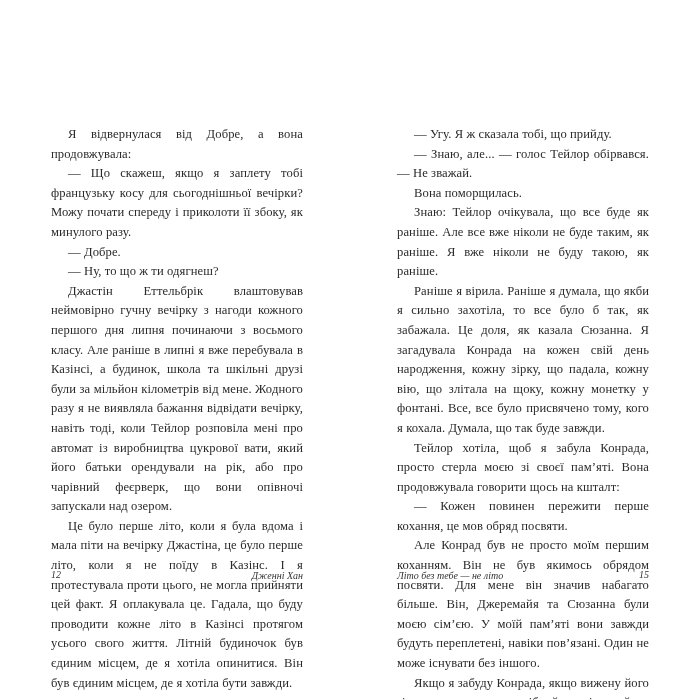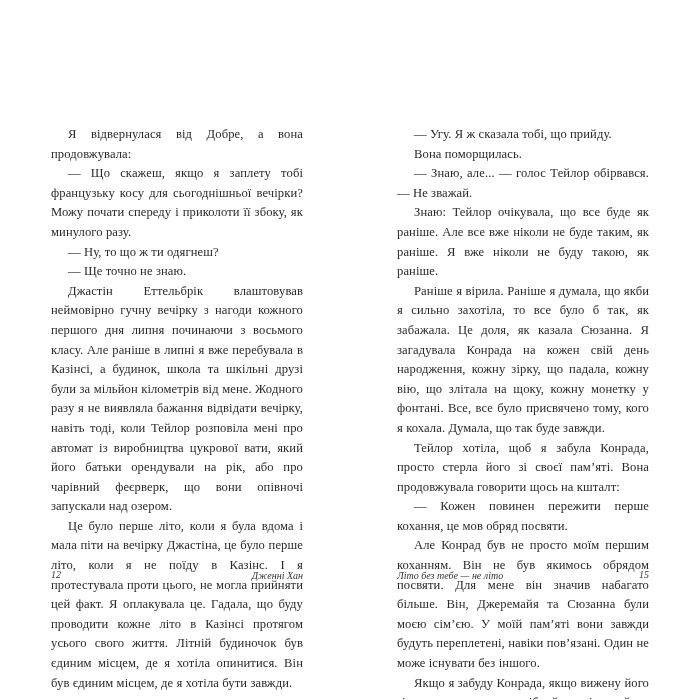--- a/index.html
+++ b/index.html
@@ -17,34 +17,34 @@
   .footer.left .runhead { right:0; }
   .footer.right .num { right:0; }
   .footer.right .runhead { left:0; }
 </style>
 </head>
 <body>
 
 <div class="page left">
   <p class="para">Я відвернулася від Добре, а вона продовжувала:</p>
   <p class="para">— Що скажеш, якщо я заплету тобі французьку косу для сьогоднішньої вечірки? Можу почати спереду і приколоти її збоку, як минулого разу.</p>
+  <p class="para">— Добре.</p>
   <p class="para">— Ну, то що ж ти одягнеш?</p>
-  <p class="para">— Ще точно не знаю.</p>
   <p class="para">Джастін Еттельбрік влаштовував неймовірно гучну вечірку з нагоди кожного першого дня липня починаючи з восьмого класу. Але раніше в липні я вже перебувала в Казінсі, а будинок, школа та шкільні друзі були за мільйон кілометрів від мене. Жодного разу я не виявляла бажання відвідати вечірку, навіть тоді, коли Тейлор розповіла мені про автомат із виробництва цукрової вати, який його батьки орендували на рік, або про чарівний феєрверк, що вони опівночі запускали над озером.</p>
   <p class="para">Це було перше літо, коли я була вдома і мала піти на вечірку Джастіна, це було перше літо, коли я не поїду в Казінс. І я протестувала проти цього, не могла прийняти цей факт. Я оплакувала це. Гадала, що буду проводити кожне літо в Казінсі протягом усього свого життя. Літній будиночок був єдиним місцем, де я хотіла опинитися. Він був єдиним місцем, де я хотіла бути завжди.</p>
 
 </div>
 
 <div class="page right">
   <p class="para">— Угу. Я ж сказала тобі, що прийду.</p>
+  <p class="para">— Знаю, але... — голос Тейлор обірвався. — Не зважай.</p>
   <p class="para">Вона поморщилась.</p>
-  <p class="para">— Знаю, але... — голос Тейлор обірвався. — Не зважай.</p>
   <p class="para">Знаю: Тейлор очікувала, що все буде як раніше. Але все вже ніколи не буде таким, як раніше. Я вже ніколи не буду такою, як раніше.</p>
   <p class="para">Раніше я вірила. Раніше я думала, що якби я сильно захотіла, то все було б так, як забажала. Це доля, як казала Сюзанна. Я загадувала Конрада на кожен свій день народження, кожну зірку, що падала, кожну вію, що злітала на щоку, кожну монетку у фонтані. Все, все було присвячено тому, кого я кохала. Думала, що так буде завжди.</p>
-  <p class="para">Тейлор хотіла, щоб я забула Конрада, просто стерла його зі своєї пам’яті. Вона продовжувала говорити щось на кшталт:</p>
+  <p class="para">Тейлор хотіла, щоб я забула Конрада, просто стерла моєю зі своєї пам’яті. Вона продовжувала говорити щось на кшталт:</p>
   <p class="para">— Кожен повинен пережити перше кохання, це мов обряд посвяти.</p>
   <p class="para">Але Конрад був не просто моїм першим коханням. Він не був якимось обрядом посвяти. Для мене він значив набагато більше. Він, Джеремайя та Сюзанна були моєю сім’єю. У моїй пам’яті вони завжди будуть переплетені, навіки пов’язані. Один не може існувати без іншого.</p>
   <p class="para">Якщо я забуду Конрада, якщо вижену його зі свого серця, удам, ніби його ніколи й не було, — це буде однаково, що зробити те саме з Сюзанною. А цього я зробити не могла.</p>
 </div>
 
 <div class="footer left">
   <span class="num">12</span>
   <span class="runhead">Дженні Хан</span>
 </div>
 

